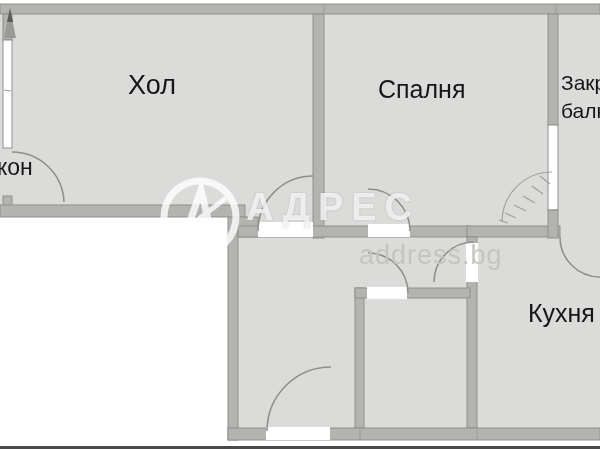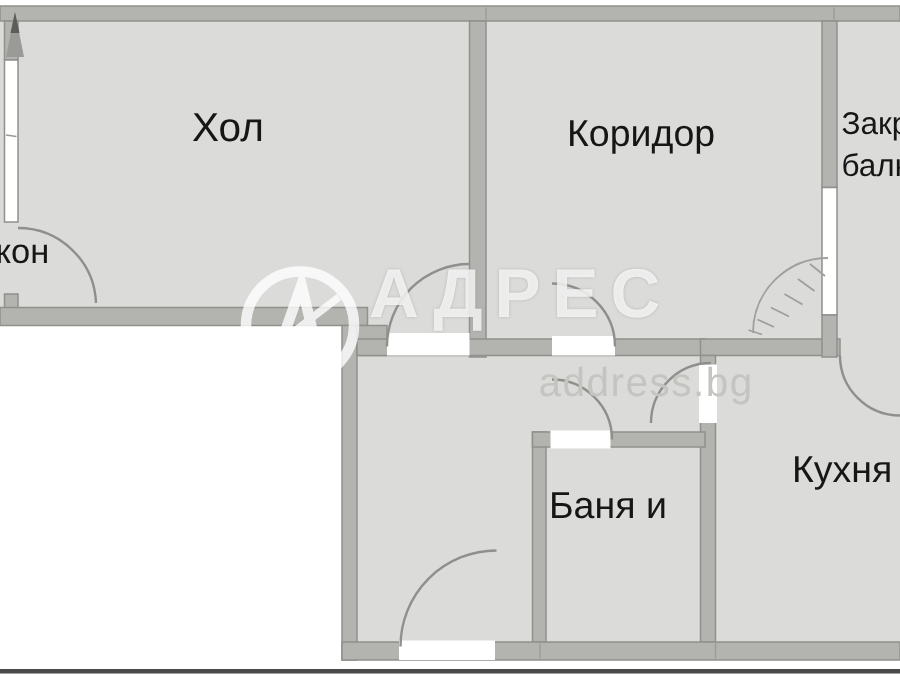--- a/index.html
+++ b/index.html
@@ -21,22 +21,22 @@
     font-size:25px;line-height:1.08;
   }
   .lbl-hol{left:112px;top:71px;font-size:27px;margin-left:16px;}
   .lbl-spalnya{left:378px;top:76px;}
   .lbl-zakrit{left:561px;top:69px;font-size:21px;line-height:1.32;}
   .lbl-balkon{left:-3px;top:155px;font-size:23px;}
   .lbl-koridor{left:247px;top:261px;}
   .lbl-banya{left:366px;top:322px;line-height:1.22;}
   .lbl-kuhnya{left:508px;top:300px;margin-left:20px;}
   .wm-brand{
-    position:absolute;left:246px;top:168px;
-    font-size:46px;font-weight:bold;letter-spacing:8px;
+    position:absolute;left:246px;top:186px;
+    font-size:38px;font-weight:bold;letter-spacing:8px;
     color:rgba(255,255,255,0.75);
     text-shadow:0 0 2px rgba(150,150,148,0.55);
   }
   .wm-site{
     position:absolute;left:359px;top:240px;
     font-size:27px;color:var(--site_text);letter-spacing:1px;
   }
   .wm-logo{position:absolute;left:152px;top:170px;opacity:.8;}
 </style>
 </head>
@@ -107,24 +107,23 @@
 
   <svg class="wm-logo" width="96" height="96" viewBox="0 0 96 96">
     <circle cx="48" cy="47" r="36" fill="none" stroke="#ffffff" stroke-width="7"></circle>
     <path d="M 30,74 L 49,20 L 62,74" fill="none" stroke="#ffffff" stroke-width="7"></path>
     <path d="M 22,68 L 74,28" fill="none" stroke="#ffffff" stroke-width="5"></path>
   </svg>
   <div class="wm-brand">АДРЕС</div>
   <div class="wm-site">address.bg</div>
 
   <div class="room-label lbl-hol">Хол</div>
-  <div class="room-label lbl-spalnya">Коридор</div>
+  <div class="room-label lbl-spalnya">Спалня</div>
   <div class="room-label lbl-zakrit">
     <div>Закр</div>
     <div>балк</div>
   </div>
   <div class="room-label lbl-balkon">кон</div>
   <div class="room-label lbl-banya">
-    <div>Баня и</div>
   </div>
   <div class="room-label lbl-kuhnya">Кухня</div>
 
 </div>
 
 </body></html>

